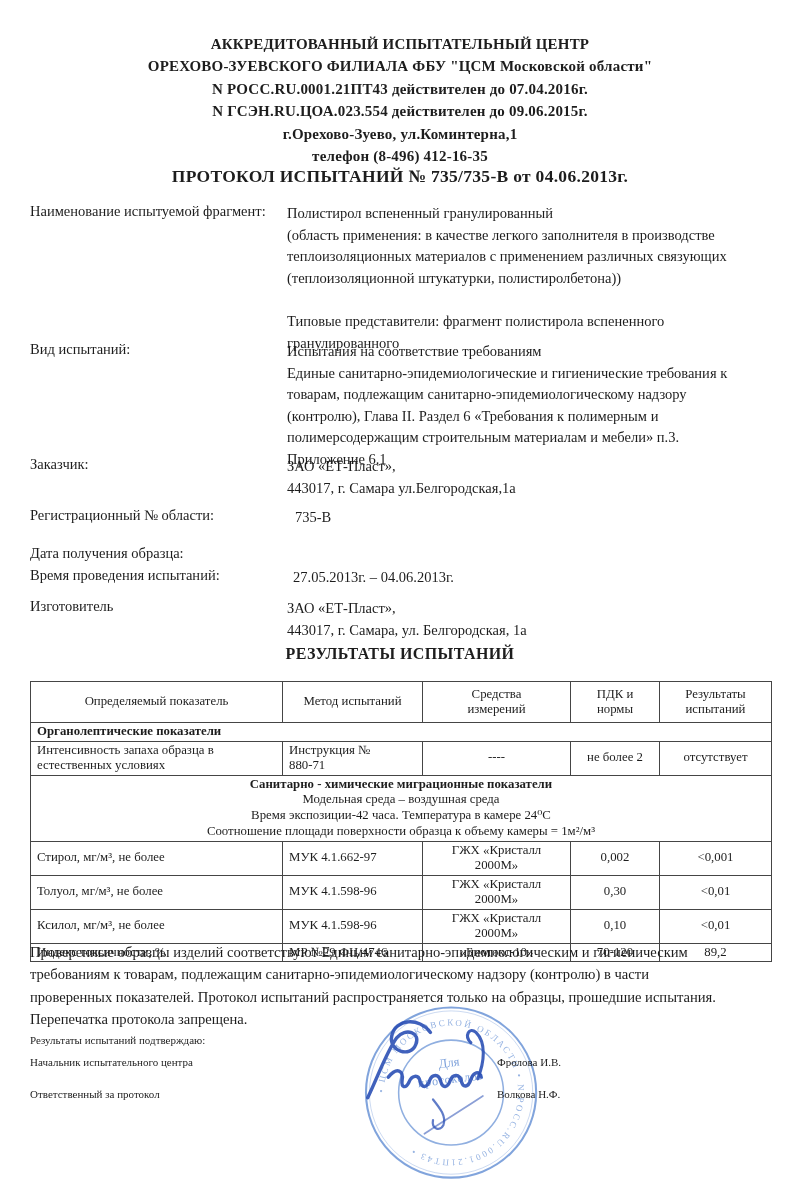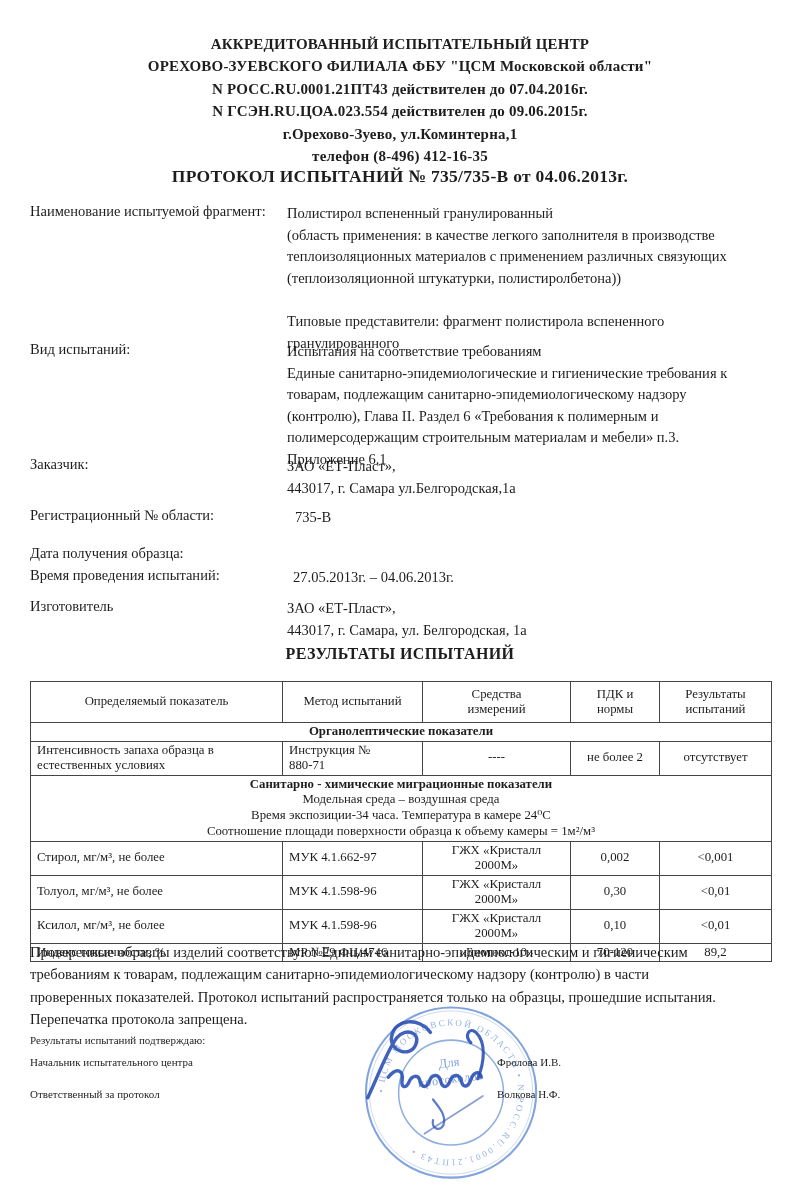--- a/index.html
+++ b/index.html
@@ -30,21 +30,21 @@
   table.results{
     position:absolute;left:30px;top:681px;width:741px;
     border-collapse:collapse;table-layout:fixed;
     font-size:12.8px;
   }
   table.results td{
     border:1.6px solid #454545;padding:1px 6px;line-height:15.5px;
     vertical-align:middle;overflow:hidden;
   }
   table.results td.hd{text-align:center;white-space:pre-line;height:38px;}
-  table.results td.sec{text-align:center;font-weight:bold;}
+  table.results td.sec{font-weight:bold;}
   table.results td.c{text-align:center;}
   table.results td.l{text-align:left;}
   .san-block div{text-align:center;line-height:15.8px;}
   .san-block .san-title{font-weight:bold;}
   .footer-par{
     position:absolute;left:30px;top:941px;width:730px;
     font-size:14.6px;line-height:22.4px;white-space:pre-line;
   }
   .sig-text{position:absolute;font-size:11px;}
   .stamp-wrap{position:absolute;left:334px;top:998px;mix-blend-mode:multiply;}
@@ -126,21 +126,21 @@
       <td class="l" style="white-space:pre-line">Инструкция №
 880-71</td>
       <td class="c">----</td>
       <td class="c">не более 2</td>
       <td class="c">отсутствует</td>
     </tr>
     <tr>
       <td colspan="5" class="san-block">
         <div class="san-title">Санитарно - химические миграционные показатели</div>
         <div>Модельная среда – воздушная среда</div>
-        <div>Время экспозиции-34 часа. Температура в камере 24⁰С</div>
+        <div>Время экспозиции-42 часа. Температура в камере 24⁰С</div>
         <div>Соотношение площади поверхности образца к объему камеры = 1м²/м³</div>
       </td>
     </tr>
     <tr>
       <td class="l">Стирол, мг/м³, не более</td>
       <td class="l">МУК 4.1.662-97</td>
       <td class="c">ГЖХ «Кристалл 2000М»</td>
       <td class="c">0,002</td>
       <td class="c">&lt;0,001</td>
     </tr>

